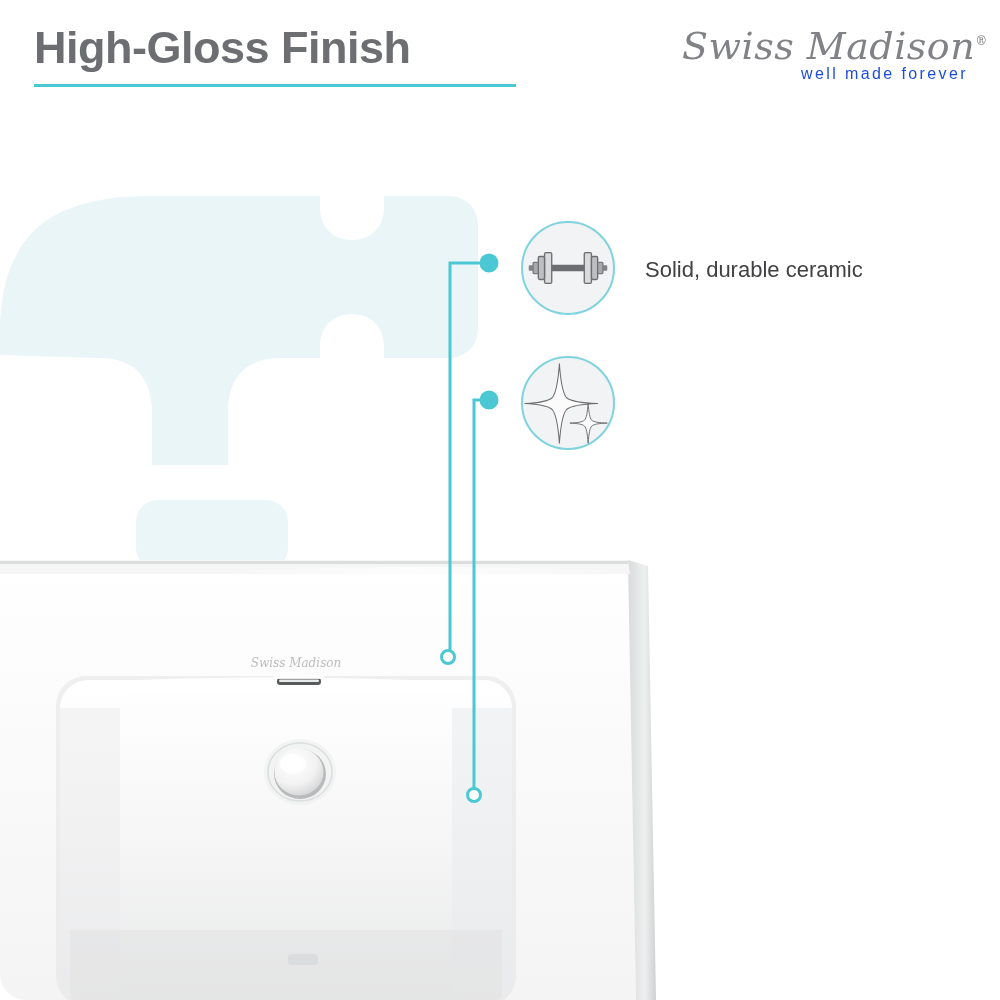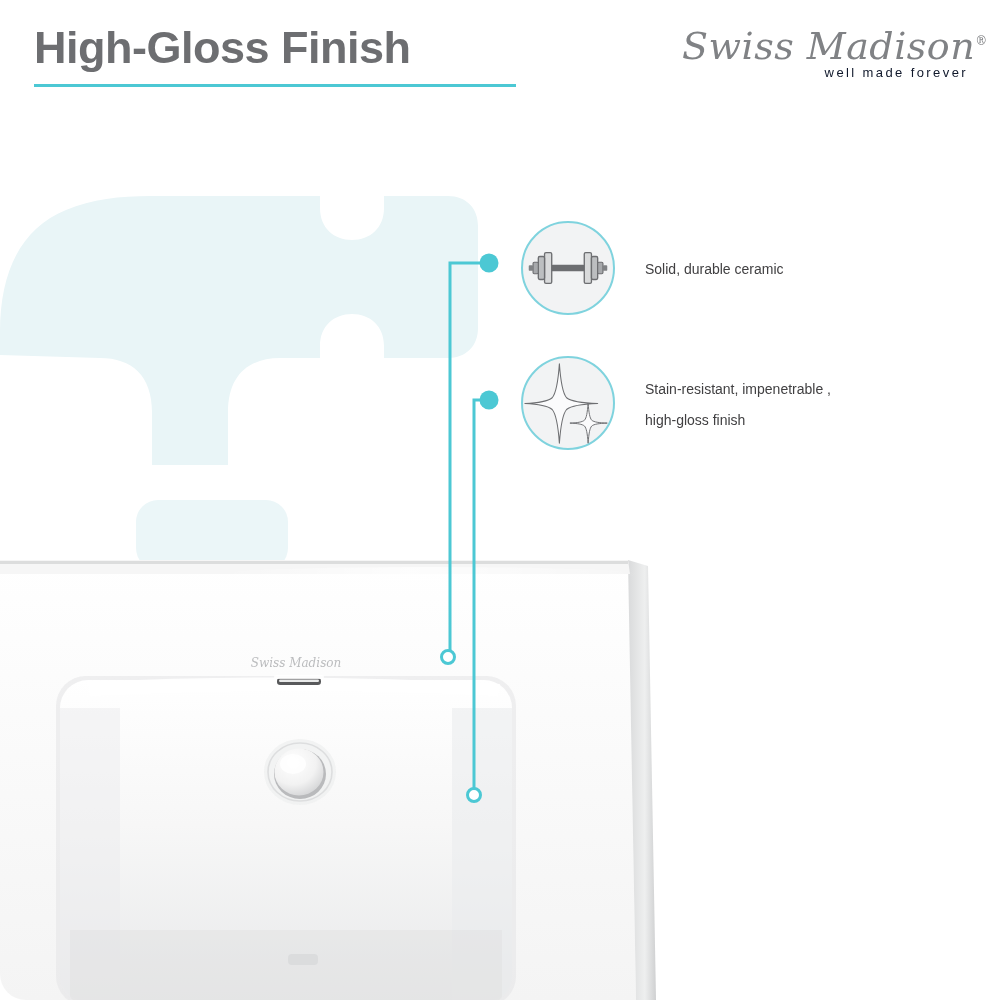--- a/index.html
+++ b/index.html
@@ -65,23 +65,23 @@
     white-space: nowrap;
   }
   .brand-reg {
     font-size: 12px;
     vertical-align: super;
   }
   .brand-tagline {
     position: absolute;
     right: 4px;
     top: 41px;
-    font-size: 13px;
+    font-size: 16px;
     letter-spacing: 2.4px;
-    color: #0f172a;
+    color: #1d4ed8;
     white-space: nowrap;
   }
 
   
   .bg-faucet {
     position: absolute;
     left: 0; top: 150px;
     width: 520px; height: 420px;
     pointer-events: none;
   }
@@ -104,21 +104,21 @@
     border-radius: 50%;
     border: 2px solid #7fd3de;
     background: #f2f3f4;
     box-sizing: border-box;
   }
   #icon-ceramic { left: 521px; top: 221px; }
   #icon-gloss   { left: 521px; top: 356px; }
 
   .callout-text {
     position: absolute;
-    font-size: 14px;
+    font-size: 22px;
     color: #414042;
     line-height: 31px;
   }
   #text-ceramic { left: 645px; top: 254px; width: 330px; }
   #text-gloss   { left: 645px; top: 374px; width: 345px; }
 
   
   .leaders {
     position: absolute;
     left: 0; top: 0;
@@ -294,18 +294,14 @@
                C 68.8 57.5, 69.7 62.6, 71.8 65
                C 74.2 66.9, 79 67.7, 88 68
                C 79 68.3, 74.2 69.1, 71.8 71
                C 69.7 73.4, 68.8 78.5, 68 89
                C 67.2 78.5, 66.3 73.4, 64.2 71
                C 61.8 69.1, 57 68.3, 49 68
                C 57 67.7, 61.8 66.9, 64.2 65
                C 66.3 62.6, 67.2 57.5, 68 47 Z" fill="#fbfbfc" stroke="#6d6e71" stroke-width="1" stroke-linejoin="round"></path>
     </svg>
   </div>
-  <div class="callout-text" id="text-gloss">
-    <div>Stain-resistant, impenetrable ,</div>
-    <div>high-gloss finish</div>
-  </div>
 
 </div>
 
 </body></html>

